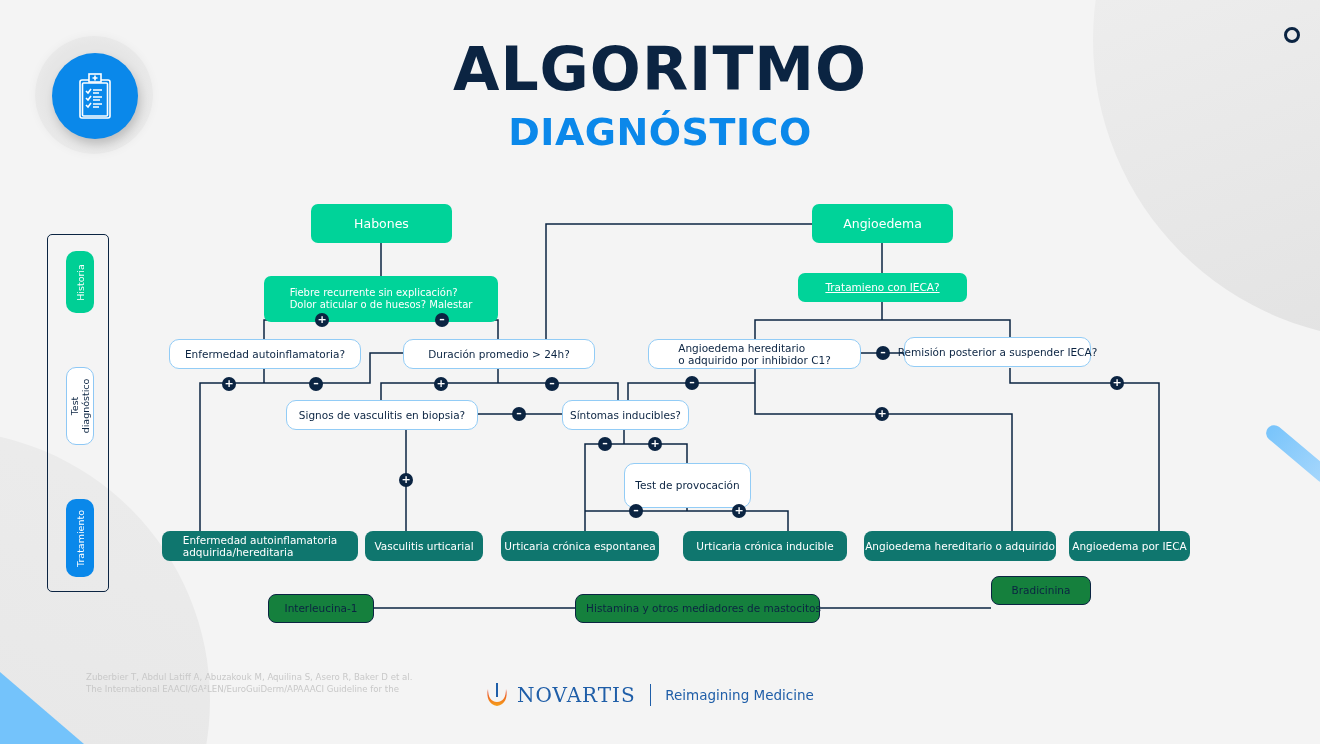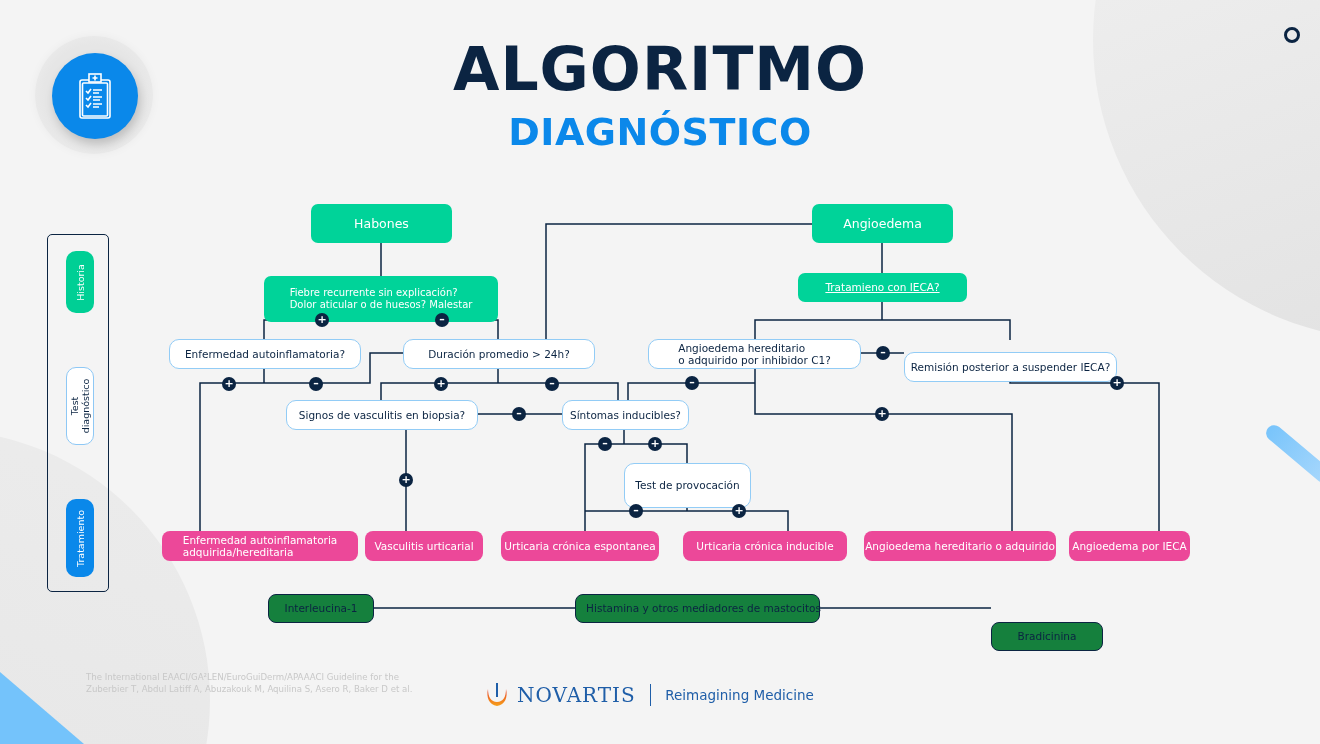--- a/index.html
+++ b/index.html
@@ -66,21 +66,21 @@
   .lp-trat { left: 18px; top: 264px; height: 78px; background: #0a88ea; color: #fff; }
 
   svg.lines { position: absolute; left: 0; top: 0; }
   .node {
     position: absolute; box-sizing: border-box; display: flex; align-items: center; justify-content: center;
     text-align: left; font-size: 10.5px; line-height: 13px; white-space: nowrap;
   }
   .n-green { background: #00d399; color: #fff; border-radius: 7px; }
   .n-green.big { font-size: 12.5px; }
   .n-q { background: #fff; border: 1.5px solid #92ccf6; color: #0b2442; border-radius: 10px; }
-  .n-out { background: #ec4899; color: #fff; border-radius: 8px; }
+  .n-out { background: #0f766e; color: #fff; border-radius: 8px; }
   .n-med { background: #15803d; border: 1.5px solid #0b2442; color: #0b2442; border-radius: 8px; }
 
   .badge {
     position: absolute; width: 14px; height: 14px; margin-left: -7px; margin-top: -7px; border-radius: 50%;
     background: #0b2442; color: #fff; font-size: 11px; line-height: 14px; text-align: center; font-weight: bold;
   }
   .citation {
     position: absolute; left: 86px; top: 672px; font-size: 8.6px; line-height: 11.5px; color: #c8c8c8;
   }
   .logo { position: absolute; left: 485px; top: 681px; display: flex; align-items: center; }
@@ -162,57 +162,57 @@
 <div class="node n-green big" style="left:311px;top:204px;width:141px;height:39px;">Habones</div>
 <div class="node n-green big" style="left:812px;top:204px;width:141px;height:39px;">Angioedema</div>
 <div class="node n-green" style="left:264px;top:276px;width:234px;height:46px;white-space:pre-line;font-size:10px;line-height:12px;">Fiebre recurrente sin explicación?
 Dolor aticular o de huesos? Malestar</div>
 <div class="node n-green" style="left:798px;top:273px;width:169px;height:29px;text-decoration:underline;">Tratamieno con IECA?</div>
 
 <div class="node n-q" style="left:169px;top:339px;width:192px;height:30px;">Enfermedad autoinflamatoria?</div>
 <div class="node n-q" style="left:403px;top:339px;width:192px;height:30px;">Duración promedio &gt; 24h?</div>
 <div class="node n-q" style="left:648px;top:339px;width:213px;height:30px;white-space:pre-line;line-height:12px;">Angioedema hereditario
 o adquirido por inhibidor C1?</div>
-<div class="node n-q" style="left:904px;top:352px;width:213px;height:30px;">Remisión posterior a suspender IECA?</div>
+<div class="node n-q" style="left:904px;top:337px;width:187px;height:30px;">Remisión posterior a suspender IECA?</div>
 <div class="node n-q" style="left:286px;top:400px;width:192px;height:30px;">Signos de vasculitis en biopsia?</div>
 <div class="node n-q" style="left:562px;top:400px;width:127px;height:30px;">Síntomas inducibles?</div>
 <div class="node n-q" style="left:624px;top:463px;width:127px;height:45px;">Test de provocación</div>
 
 <div class="node n-out" style="left:162px;top:531px;width:196px;height:30px;white-space:pre-line;line-height:12px;">Enfermedad autoinflamatoria
 adquirida/hereditaria</div>
 <div class="node n-out" style="left:365px;top:531px;width:118px;height:30px;">Vasculitis urticarial</div>
 <div class="node n-out" style="left:501px;top:531px;width:158px;height:30px;">Urticaria crónica espontanea</div>
 <div class="node n-out" style="left:683px;top:531px;width:164px;height:30px;">Urticaria crónica inducible</div>
 <div class="node n-out" style="left:864px;top:531px;width:192px;height:30px;">Angioedema hereditario o adquirido</div>
 <div class="node n-out" style="left:1069px;top:531px;width:121px;height:30px;">Angioedema por IECA</div>
 
 <div class="node n-med" style="left:268px;top:594px;width:106px;height:29px;">Interleucina-1</div>
 <div class="node n-med" style="left:575px;top:594px;width:245px;height:29px;padding-left:12px;">Histamina y otros mediadores de mastocitos</div>
-<div class="node n-med" style="left:991px;top:622px;width:112px;height:29px;">Bradicinina</div>
+<div class="node n-med" style="left:991px;top:576px;width:100px;height:29px;">Bradicinina</div>
 
 <div class="badge" style="left:322px;top:320px;">+</div>
 <div class="badge" style="left:442px;top:320px;">–</div>
 <div class="badge" style="left:229px;top:384px;">+</div>
 <div class="badge" style="left:316px;top:384px;">–</div>
 <div class="badge" style="left:441px;top:384px;">+</div>
 <div class="badge" style="left:552px;top:384px;">–</div>
 <div class="badge" style="left:519px;top:414px;">–</div>
 <div class="badge" style="left:406px;top:480px;">+</div>
 <div class="badge" style="left:605px;top:444px;">–</div>
 <div class="badge" style="left:655px;top:444px;">+</div>
 <div class="badge" style="left:636px;top:511px;">–</div>
 <div class="badge" style="left:739px;top:511px;">+</div>
 <div class="badge" style="left:883px;top:353px;">–</div>
 <div class="badge" style="left:692px;top:383px;">–</div>
 <div class="badge" style="left:882px;top:414px;">+</div>
 <div class="badge" style="left:1117px;top:383px;">+</div>
 
 <div class="citation">
+  <div>Zuberbier T, Abdul Latiff A, Abuzakouk M, Aquilina S, Asero R, Baker D et al.</div>
   <div>The International EAACI/GA²LEN/EuroGuiDerm/APAAACI Guideline for the</div>
-  <div>Zuberbier T, Abdul Latiff A, Abuzakouk M, Aquilina S, Asero R, Baker D et al.</div>
 </div>
 
 <div class="logo">
   <svg width="24" height="28" viewBox="0 0 24 28">
     <defs>
         <linearGradient id="fl" x1="0" y1="0" x2="0" y2="1">
           <stop offset="0" stop-color="#e8402a"></stop>
           <stop offset="1" stop-color="#f6a01a"></stop>
         </linearGradient>
       </defs>

